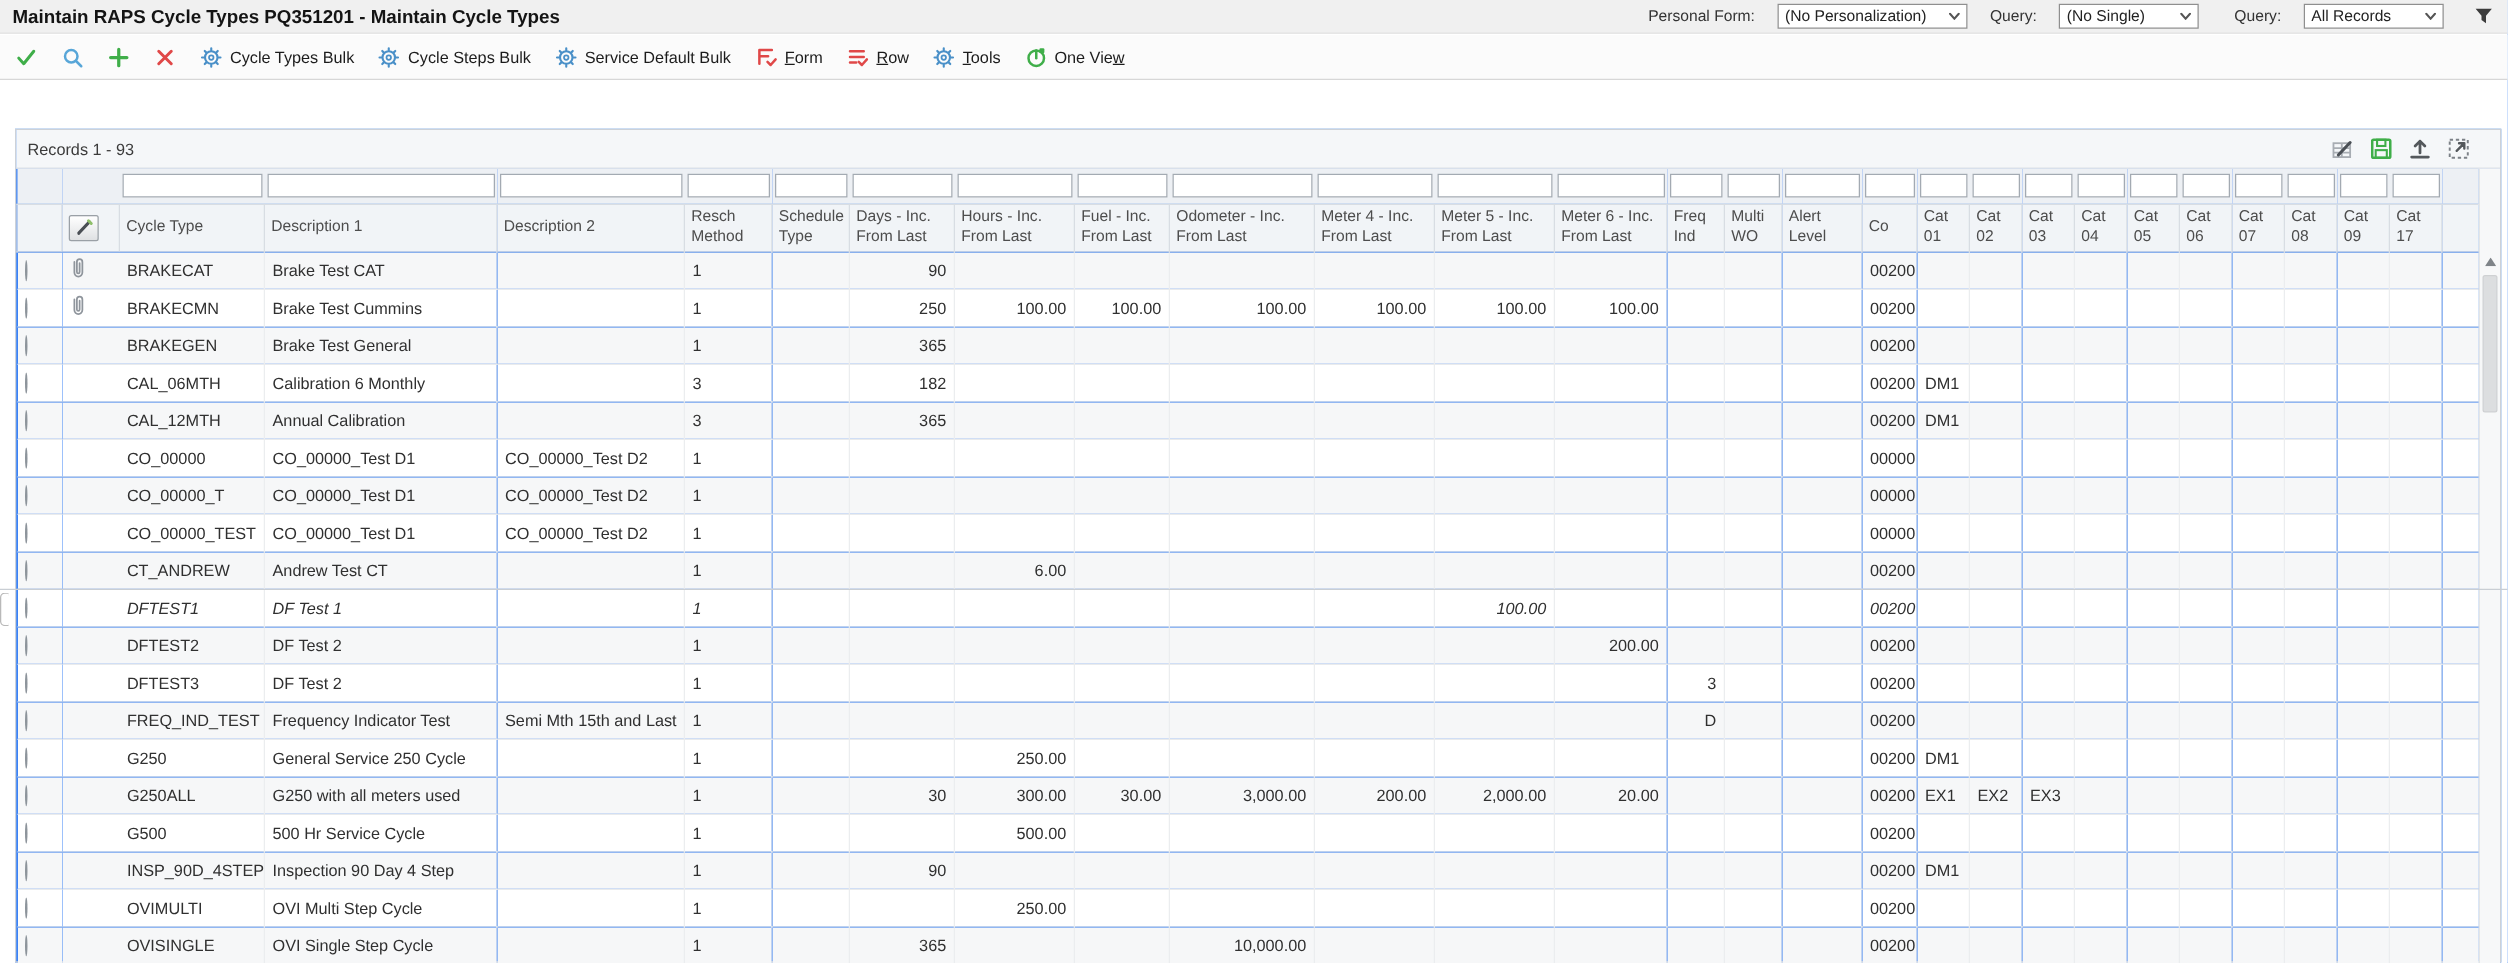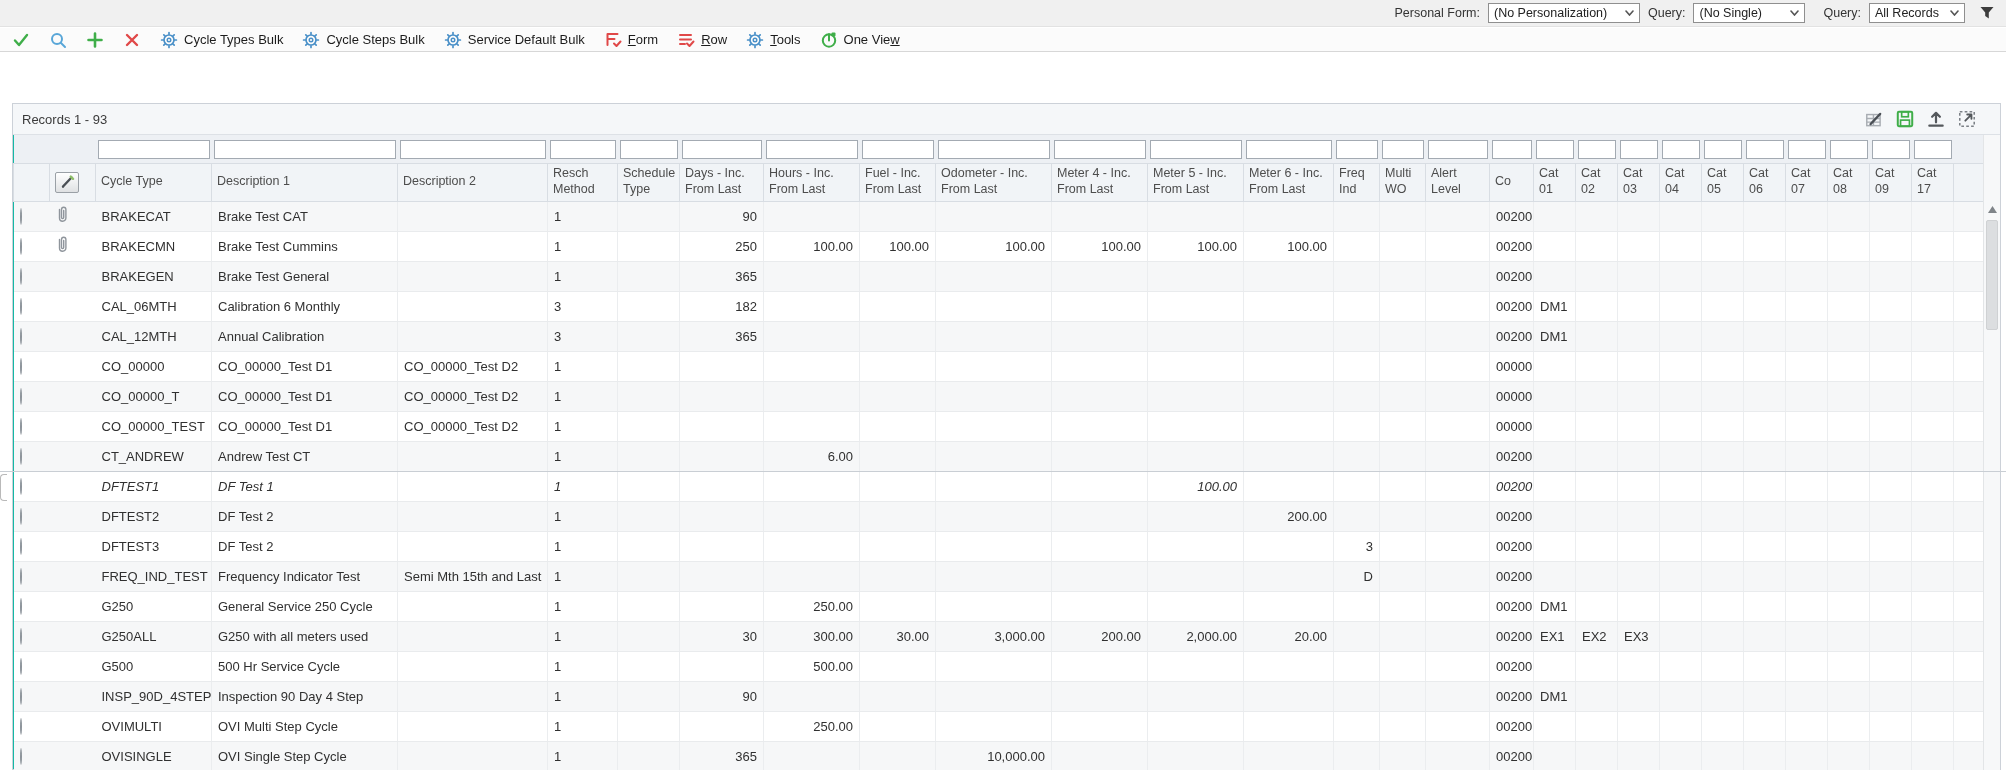--- a/index.html
+++ b/index.html
@@ -4,43 +4,43 @@
 <style>
   * { box-sizing: border-box; margin: 0; padding: 0; }
   html,body { width: 2006px; height: 770px; overflow: hidden; background:#fff;
     font-family: "Liberation Sans", sans-serif; }
 
   
   .titlebar { position:absolute; left:0; top:0; width:2006px; height:27px;
     background:#f0f0f0; border-bottom:1px solid #e2e2e2;
     display:flex; align-items:center; padding:0 10px; }
   .page-title { font-size:15px; font-weight:bold; color:#141414; white-space:nowrap; }
-  .hdr-controls { margin-left:auto; display:flex; align-items:center; gap:8px;
+  .hdr-controls { margin-left:auto; display:flex; align-items:center; gap:18px;
     font-size:12.5px; color:#333; }
   .hdr-label { white-space:nowrap; }
   .hdr-select { display:inline-flex; align-items:center; justify-content:space-between;
     background:#fff; border:1px solid #8f8f8f; height:20px; padding:0 5px;
     font-size:12.5px; color:#222; cursor:default; }
   .hdr-select .sel-txt { white-space:nowrap; overflow:hidden; }
-  .w1 { width:152px; } .w2 { width:112px; margin-right:10px; } .w3 { width:96px; }
+  .w1 { width:152px; } .w2 { width:112px; margin-right:10px; } .w3 { width:112px; }
   .icon { display:inline-flex; align-items:center; justify-content:center; }
   .funnel-btn { margin-left:5px; }
 
   
-  .toolbar { position:absolute; left:0; top:28px; width:2006px; height:24px;
+  .toolbar { position:absolute; left:0; top:28px; width:2006px; height:36px;
     background:#fbfbfb; border-bottom:1px solid #d7d7d7;
     display:flex; align-items:center; gap:19px; padding:0 12px; }
   .tb-btn { display:inline-flex; align-items:center; gap:6px; font-size:13px;
     color:#1c1c1c; cursor:pointer; white-space:nowrap; background:none; border:none;
     font-family:"Liberation Sans",sans-serif; }
   .tb-btn .u { text-decoration:underline; }
 
   
   .grid-wrap { position:absolute; left:12px; top:103px; width:1989px; height:667px;
-    border:1px solid #ccd1d8; background:#14b8a6; }
+    border:1px solid #ccd1d8; background:#3b82f6; }
   .grid-titlebar { height:31px; background:#f5f7f9; border-bottom:1px solid #dde1e6;
     display:flex; align-items:center; padding:0 9px; font-size:13px; color:#3b3b3b; }
   .grid-actions { margin-left:auto; display:flex; align-items:center; gap:11px;
     margin-right:14px; }
   .grid-actions .icon { cursor:pointer; }
 
   .grid-body { display:flex; width:100%; height:636px; }
   .table-area { width:1970px; overflow:hidden; }
   table { border-collapse:collapse; table-layout:fixed; width:1970px; }
 
@@ -84,20 +84,21 @@
   .hover-line { position:absolute; left:0; top:471px; width:2006px; height:1px;
     background:#c9ced4; z-index:3; pointer-events:none; }
   .hover-bracket { position:absolute; left:0; top:474px; width:7px; height:27px;
     border:1px solid #b9b9b9; border-right:none; border-radius:4px 0 0 4px;
     background:#fff; z-index:3; }
 </style>
 </head>
 <body>
 
 <div class="titlebar">
+  <div class="page-title">Maintain RAPS Cycle Types PQ351201 - Maintain Cycle Types</div>
   <div class="hdr-controls">
     <span class="hdr-label">Personal Form:</span>
     <span class="hdr-select w1">
       <span class="sel-txt">(No Personalization)</span>
       <span class="icon sel-chevron">
           <svg width="9" height="6" viewBox="0 0 9 6">
             <path d="M1 1 L4.5 5 L8 1" stroke="#555" stroke-width="1.6" fill="none" stroke-linecap="round"></path>
           </svg>
         </span>
     </span>

